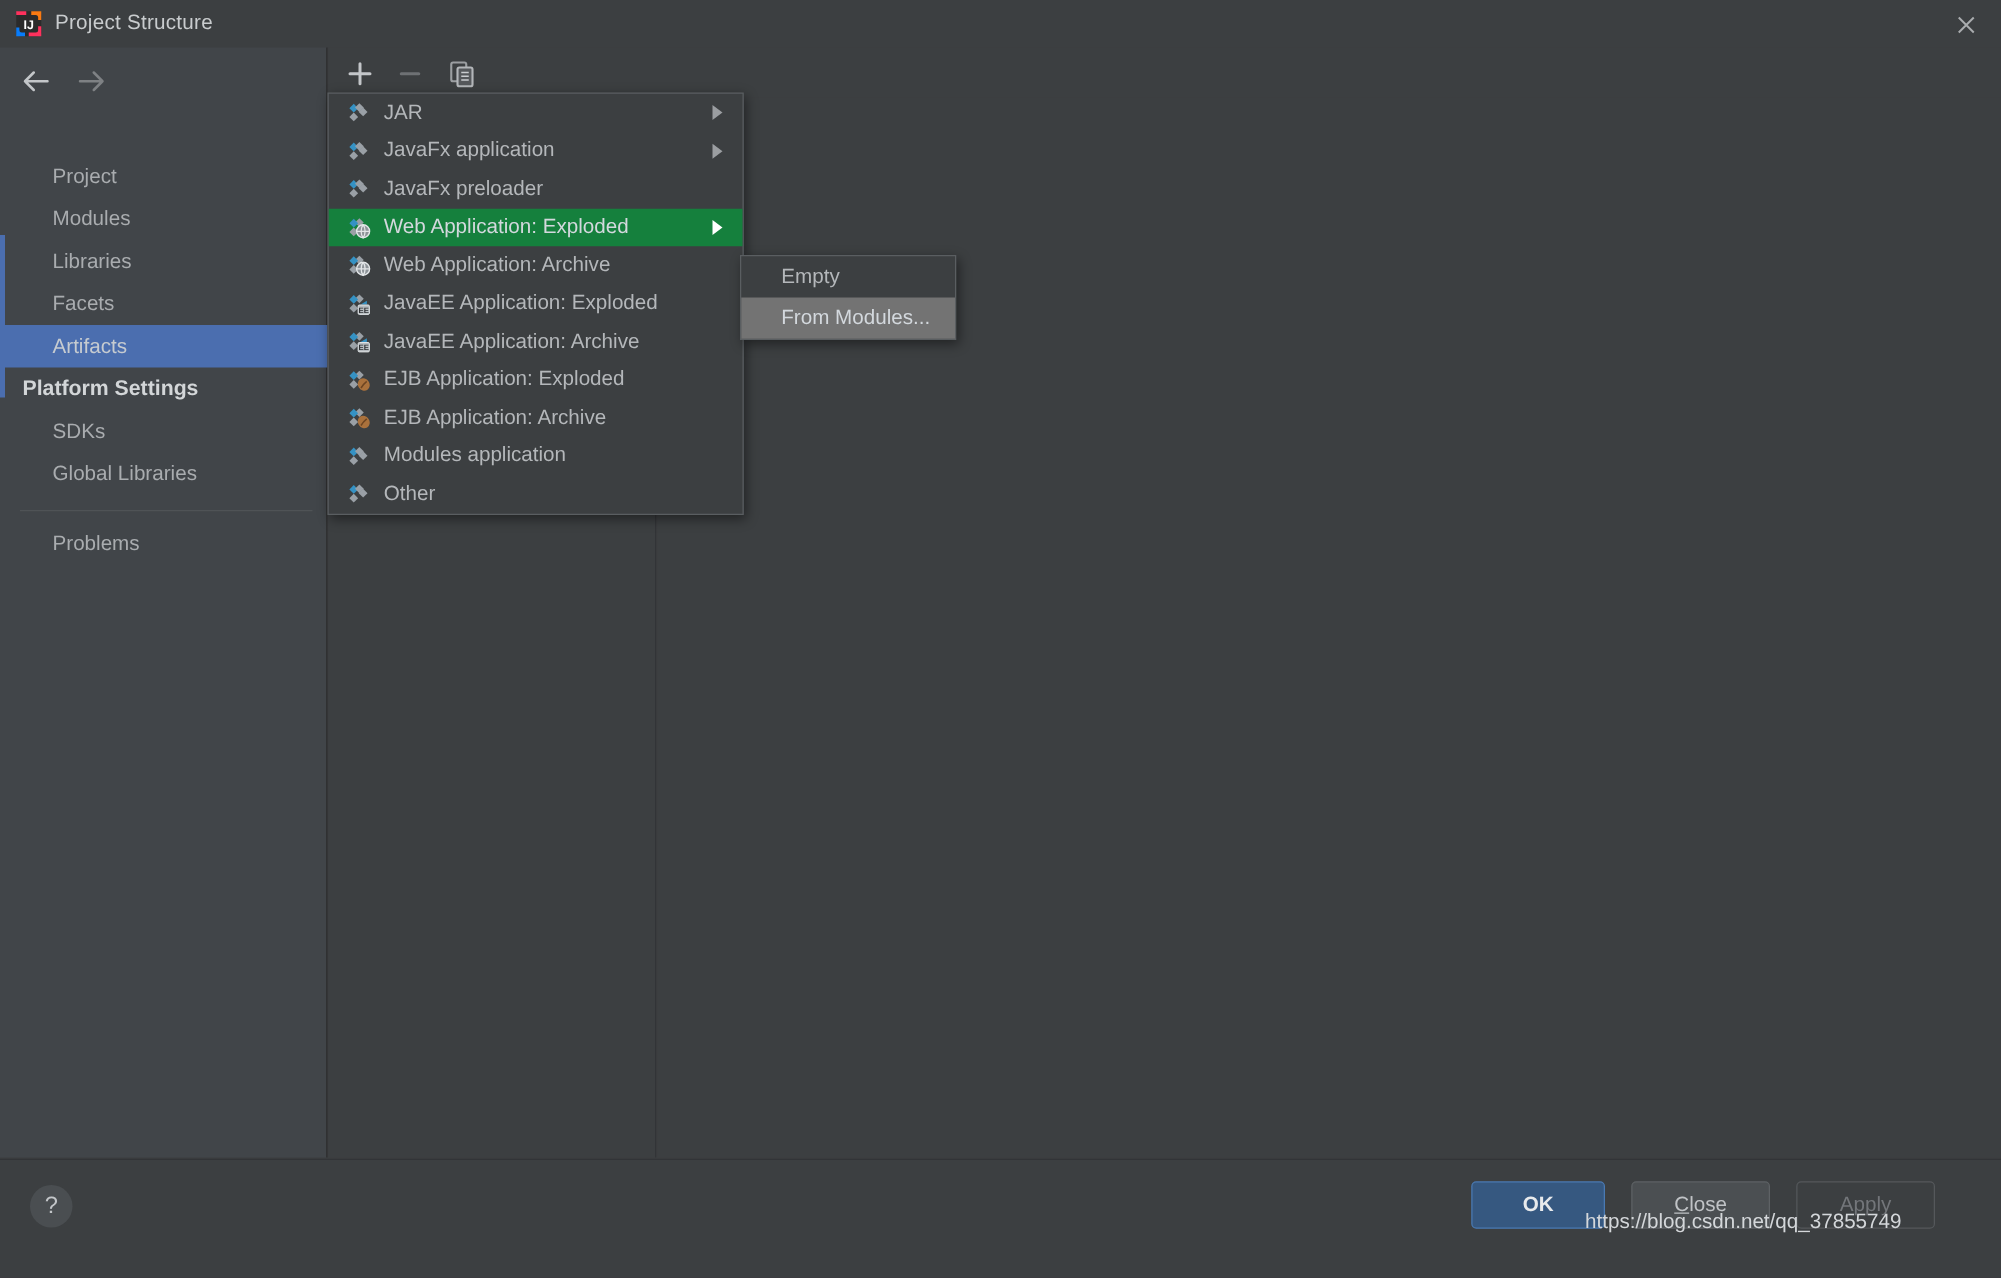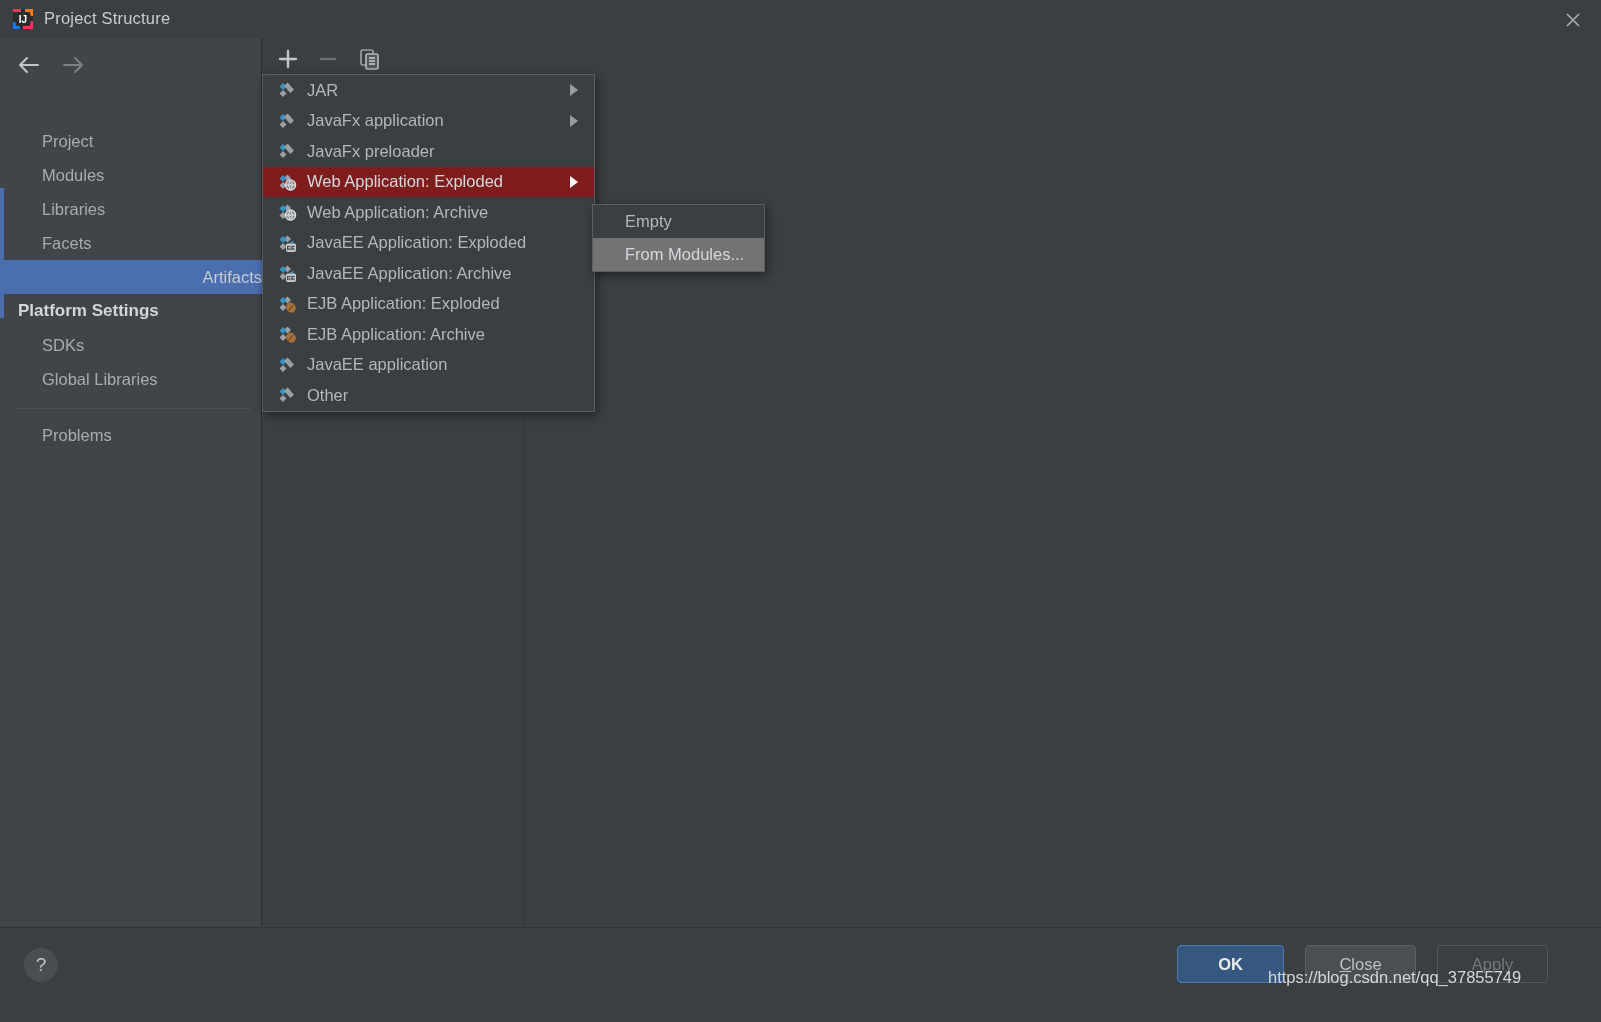--- a/index.html
+++ b/index.html
@@ -128,21 +128,21 @@
   }
   .menu-item {
     position: relative;
     height: 30.5px;
     display: flex; align-items: center;
     padding-left: 14px;
     font-size: 16.5px;
     color: #b4b7ba;
     cursor: pointer;
   }
-  .menu-item.selected { background: #7f1d1d; color: #d3d8dd; }
+  .menu-item.selected { background: #15803d; color: #d3d8dd; }
   .menu-item .mlabel { margin-left: 10px; }
   .mi-icon { width: 20px; height: 20px; position: relative; flex: 0 0 20px; }
   .mi-arrow {
     position: absolute; right: 16px; top: 50%;
     transform: translateY(-50%);
     width: 0; height: 0;
     border-left: 8px solid #9b9ea1;
     border-top: 6px solid transparent;
     border-bottom: 6px solid transparent;
   }
@@ -272,21 +272,21 @@
     </div>
     <div class="sb-item" style="top:120px;">
       <span>Modules</span>
     </div>
     <div class="sb-item" style="top:154px;">
       <span>Libraries</span>
     </div>
     <div class="sb-item" style="top:188px;">
       <span>Facets</span>
     </div>
-    <div class="sb-item selected" style="top:222px;justify-content:flex-end;">
+    <div class="sb-item selected" style="top:222px;">
       <span>Artifacts</span>
     </div>
 
     <div class="sb-group" style="top:256px;">Platform Settings</div>
     <div class="sb-item" style="top:290px;">
       <span>SDKs</span>
     </div>
     <div class="sb-item" style="top:324px;">
       <span>Global Libraries</span>
     </div>
@@ -444,21 +444,21 @@
 
     <div class="menu-item">
       <span class="mi-icon">
         <svg width="20" height="20" viewBox="0 0 20 20">
           <path d="M6 3 L9.5 6.5 L6 10 L2.5 6.5 Z" fill="#3592c4"></path>
           <path d="M13.5 6 L17 9.5 L13.5 13 L10 9.5 Z" fill="#9aa0a6"></path>
           <path d="M6 10 L9.5 13.5 L6 17 L2.5 13.5 Z" fill="#9aa0a6"></path>
           <path d="M10.5 2.5 L14 6 L10.5 9.5 L7 6 Z" fill="#9aa0a6"></path>
         </svg>
       </span>
-      <span class="mlabel">JavaEE application</span>
+      <span class="mlabel">Modules application</span>
     </div>
 
     <div class="menu-item">
       <span class="mi-icon">
         <svg width="20" height="20" viewBox="0 0 20 20">
           <path d="M6 3 L9.5 6.5 L6 10 L2.5 6.5 Z" fill="#3592c4"></path>
           <path d="M13.5 6 L17 9.5 L13.5 13 L10 9.5 Z" fill="#9aa0a6"></path>
           <path d="M6 10 L9.5 13.5 L6 17 L2.5 13.5 Z" fill="#9aa0a6"></path>
           <path d="M10.5 2.5 L14 6 L10.5 9.5 L7 6 Z" fill="#9aa0a6"></path>
         </svg>

